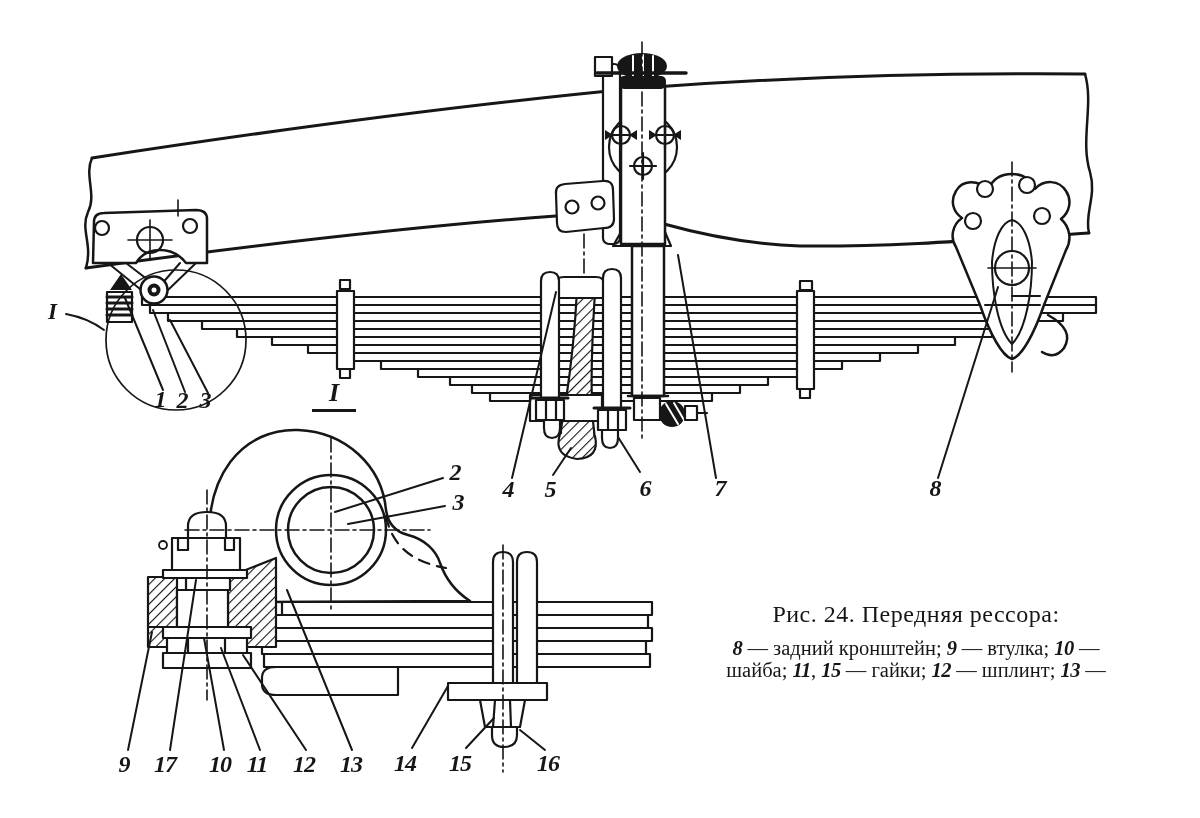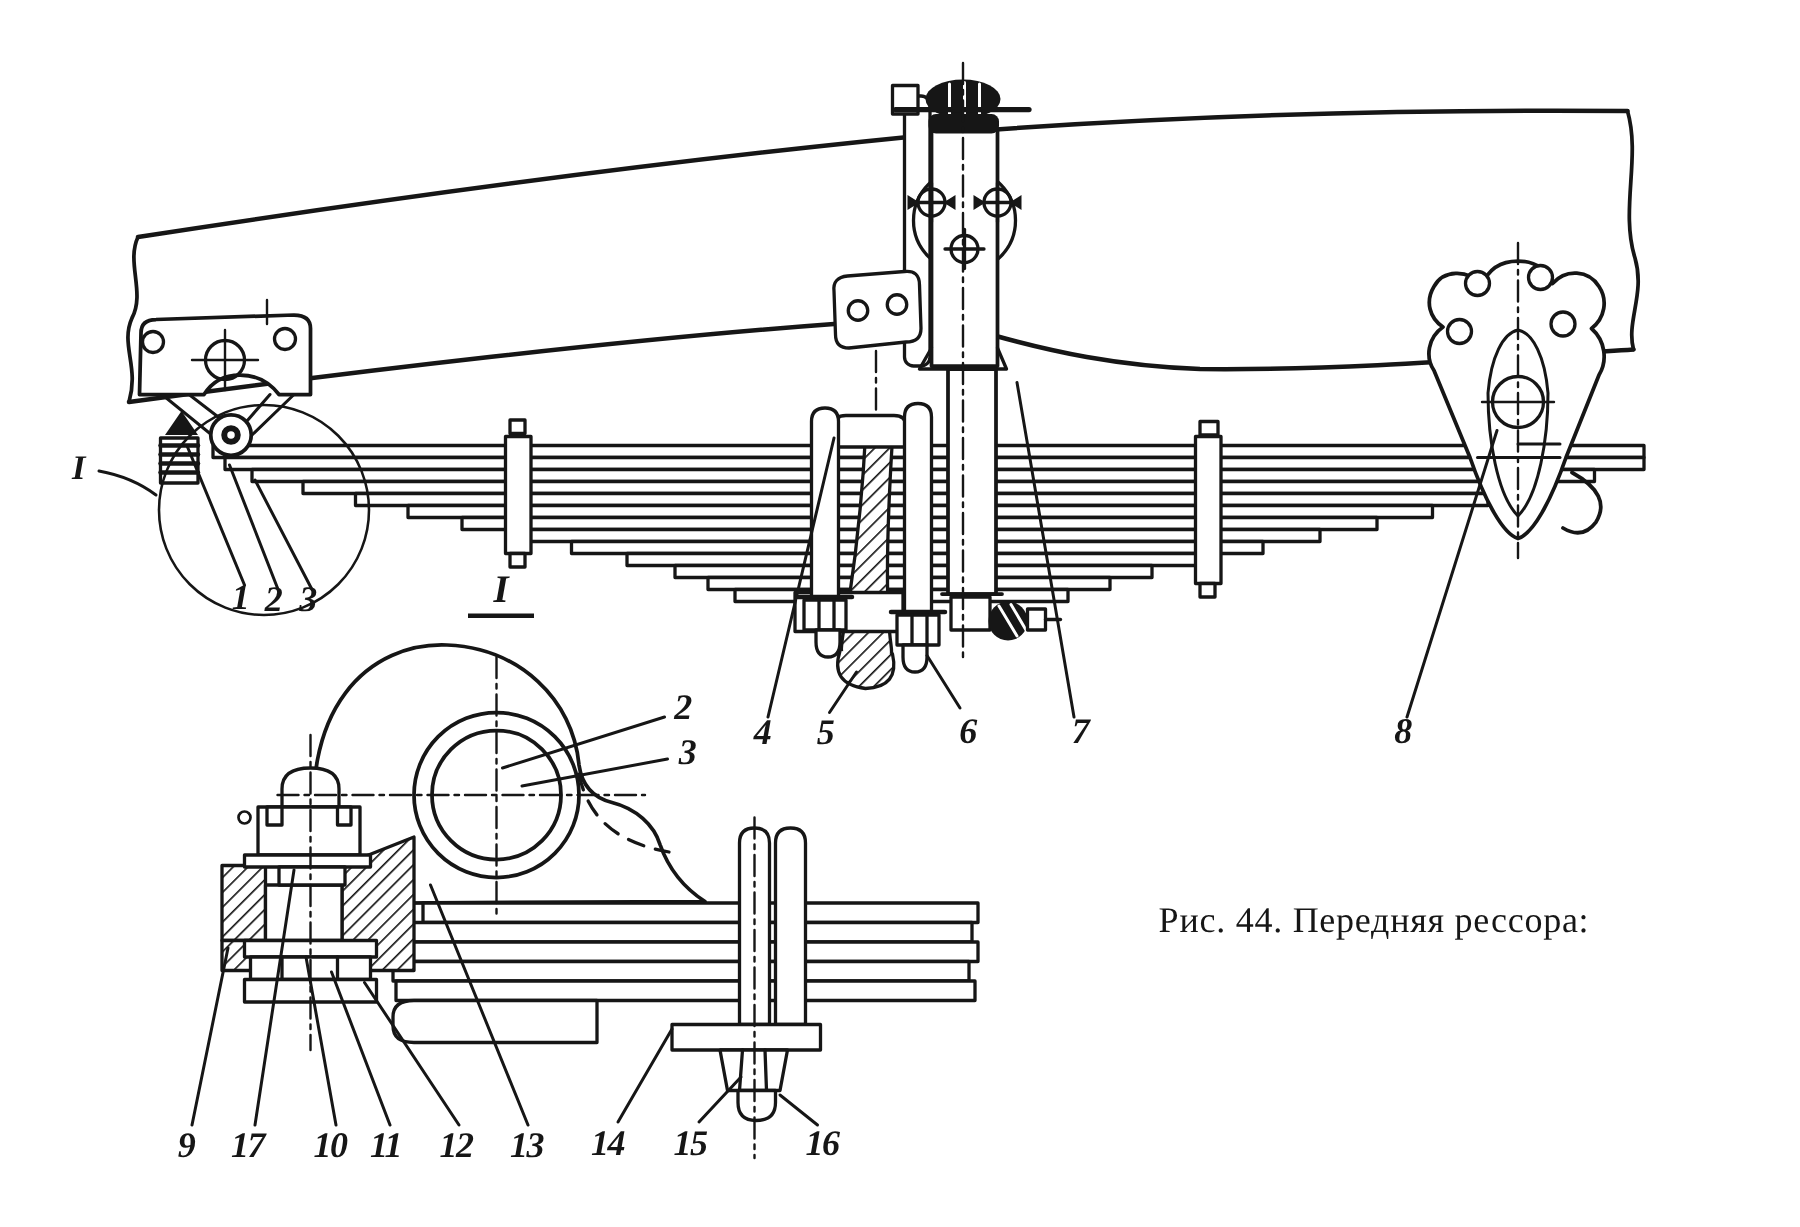--- a/index.html
+++ b/index.html
@@ -282,16 +282,18 @@
 <span class="num" style="left:165px;top:764px">17</span>
 <span class="num" style="left:220px;top:764px">10</span>
 <span class="num" style="left:257px;top:764px">11</span>
 <span class="num" style="left:304px;top:764px">12</span>
 <span class="num" style="left:351px;top:764px">13</span>
 <span class="num" style="left:405px;top:763px">14</span>
 <span class="num" style="left:460px;top:763px">15</span>
 <span class="num" style="left:548px;top:763px">16</span>
 
 <div class="caption">
-  <div class="caption-title">Рис. 44. Передняя рессора:</div>
+  <div class="caption-title">Рис. 24. Передняя рессора:</div>
+  <div class="caption-line"><i>8</i> — задний кронштейн; <i>9</i> — втулка; <i>10</i> —</div>
+  <div class="caption-line">шайба; <i>11</i>, <i>15</i> — гайки; <i>12</i> — шплинт; <i>13</i> —</div>
 </div>
 
 </div>
 
 </body></html>

